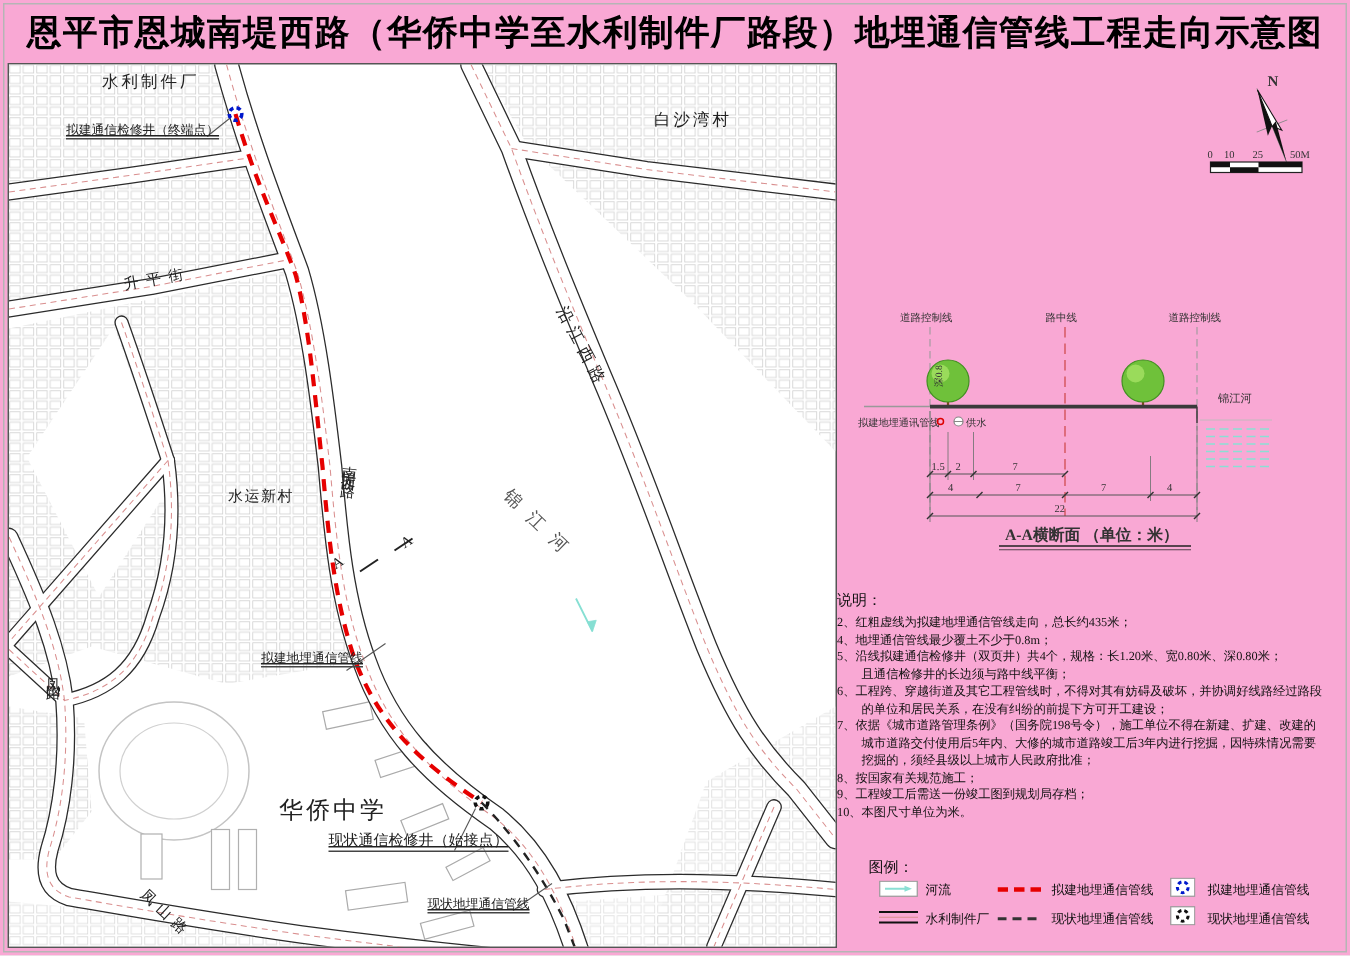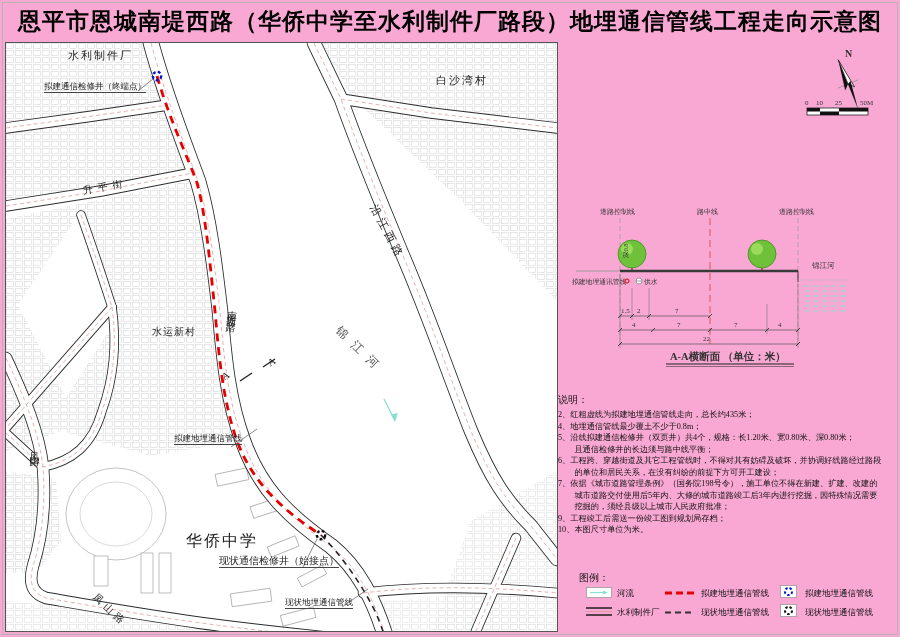--- a/index.html
+++ b/index.html
@@ -6,21 +6,21 @@
   .page{position:relative;width:900px;height:637px;background:#f9a8d4;overflow:hidden;
         font-family:"Liberation Serif","DejaVu Serif",serif;color:#111;}
   .frame{position:absolute;inset:2px;border:1px solid #b5b5b5;pointer-events:none;}
   .title{position:absolute;left:0;top:6px;width:900px;text-align:center;
          font-size:23px;font-weight:bold;letter-spacing:1px;color:#000;}
   .map-box{position:absolute;left:5px;top:42px;width:553px;height:590px;
            border:1px solid #555;box-sizing:border-box;background:#fff;}
   .map-box svg{display:block;}
   
   .ml{position:absolute;line-height:1;white-space:nowrap;color:#222;z-index:5;}
-  .ul{border-bottom:0.8px solid #444;padding-bottom:1px;}
+  .ul{border-bottom:0.8px solid #444;padding-bottom:1px;text-decoration:underline;}
   .vert{writing-mode:vertical-rl;text-orientation:upright;}
   
   .cas use{fill:none;stroke:#2b2b2b;stroke-linecap:round;stroke-linejoin:round;}
   .fil use{fill:none;stroke:#ffffff;stroke-linecap:round;stroke-linejoin:round;}
   .cl  use{fill:none;stroke:#d98f8f;stroke-width:0.7;stroke-dasharray:4 3;}
   
   .notes{position:absolute;left:558px;top:393px;width:336px;color:#111;font-family:Liberation Serif, serif;}
   .notes .nh{font-size:10px;margin-bottom:2px;}
   .nline{font-size:8.2px;line-height:11.5px;white-space:pre;}
   .legend{position:absolute;left:579px;top:571px;width:338px;height:58px;}
@@ -281,20 +281,21 @@
 
         <div class="nline">2、红粗虚线为拟建地埋通信管线走向，总长约435米；</div>
         <div class="nline">4、地埋通信管线最少覆土不少于0.8m；</div>
         <div class="nline">5、沿线拟建通信检修井（双页井）共4个，规格：长1.20米、宽0.80米、深0.80米；</div>
         <div class="nline">　　且通信检修井的长边须与路中线平衡；</div>
         <div class="nline">6、工程跨、穿越街道及其它工程管线时，不得对其有妨碍及破坏，并协调好线路经过路段</div>
         <div class="nline">　　的单位和居民关系，在没有纠纷的前提下方可开工建设；</div>
         <div class="nline">7、依据《城市道路管理条例》（国务院198号令），施工单位不得在新建、扩建、改建的</div>
         <div class="nline">　　城市道路交付使用后5年内、大修的城市道路竣工后3年内进行挖掘，因特殊情况需要</div>
         <div class="nline">　　挖掘的，须经县级以上城市人民政府批准；</div>
+        <div class="nline">8、按国家有关规范施工；</div>
         <div class="nline">9、工程竣工后需送一份竣工图到规划局存档；</div>
         <div class="nline">10、本图尺寸单位为米。</div>
       </div>
   </div>
 
   <div class="legend">
     <div class="lh">图例：</div>
 
     <svg class="sw" style="left:7px;top:16px;" width="26" height="11">
       <rect x="0.5" y="0.5" width="25" height="10" fill="#fff" stroke="#999" stroke-width="0.8"></rect>

